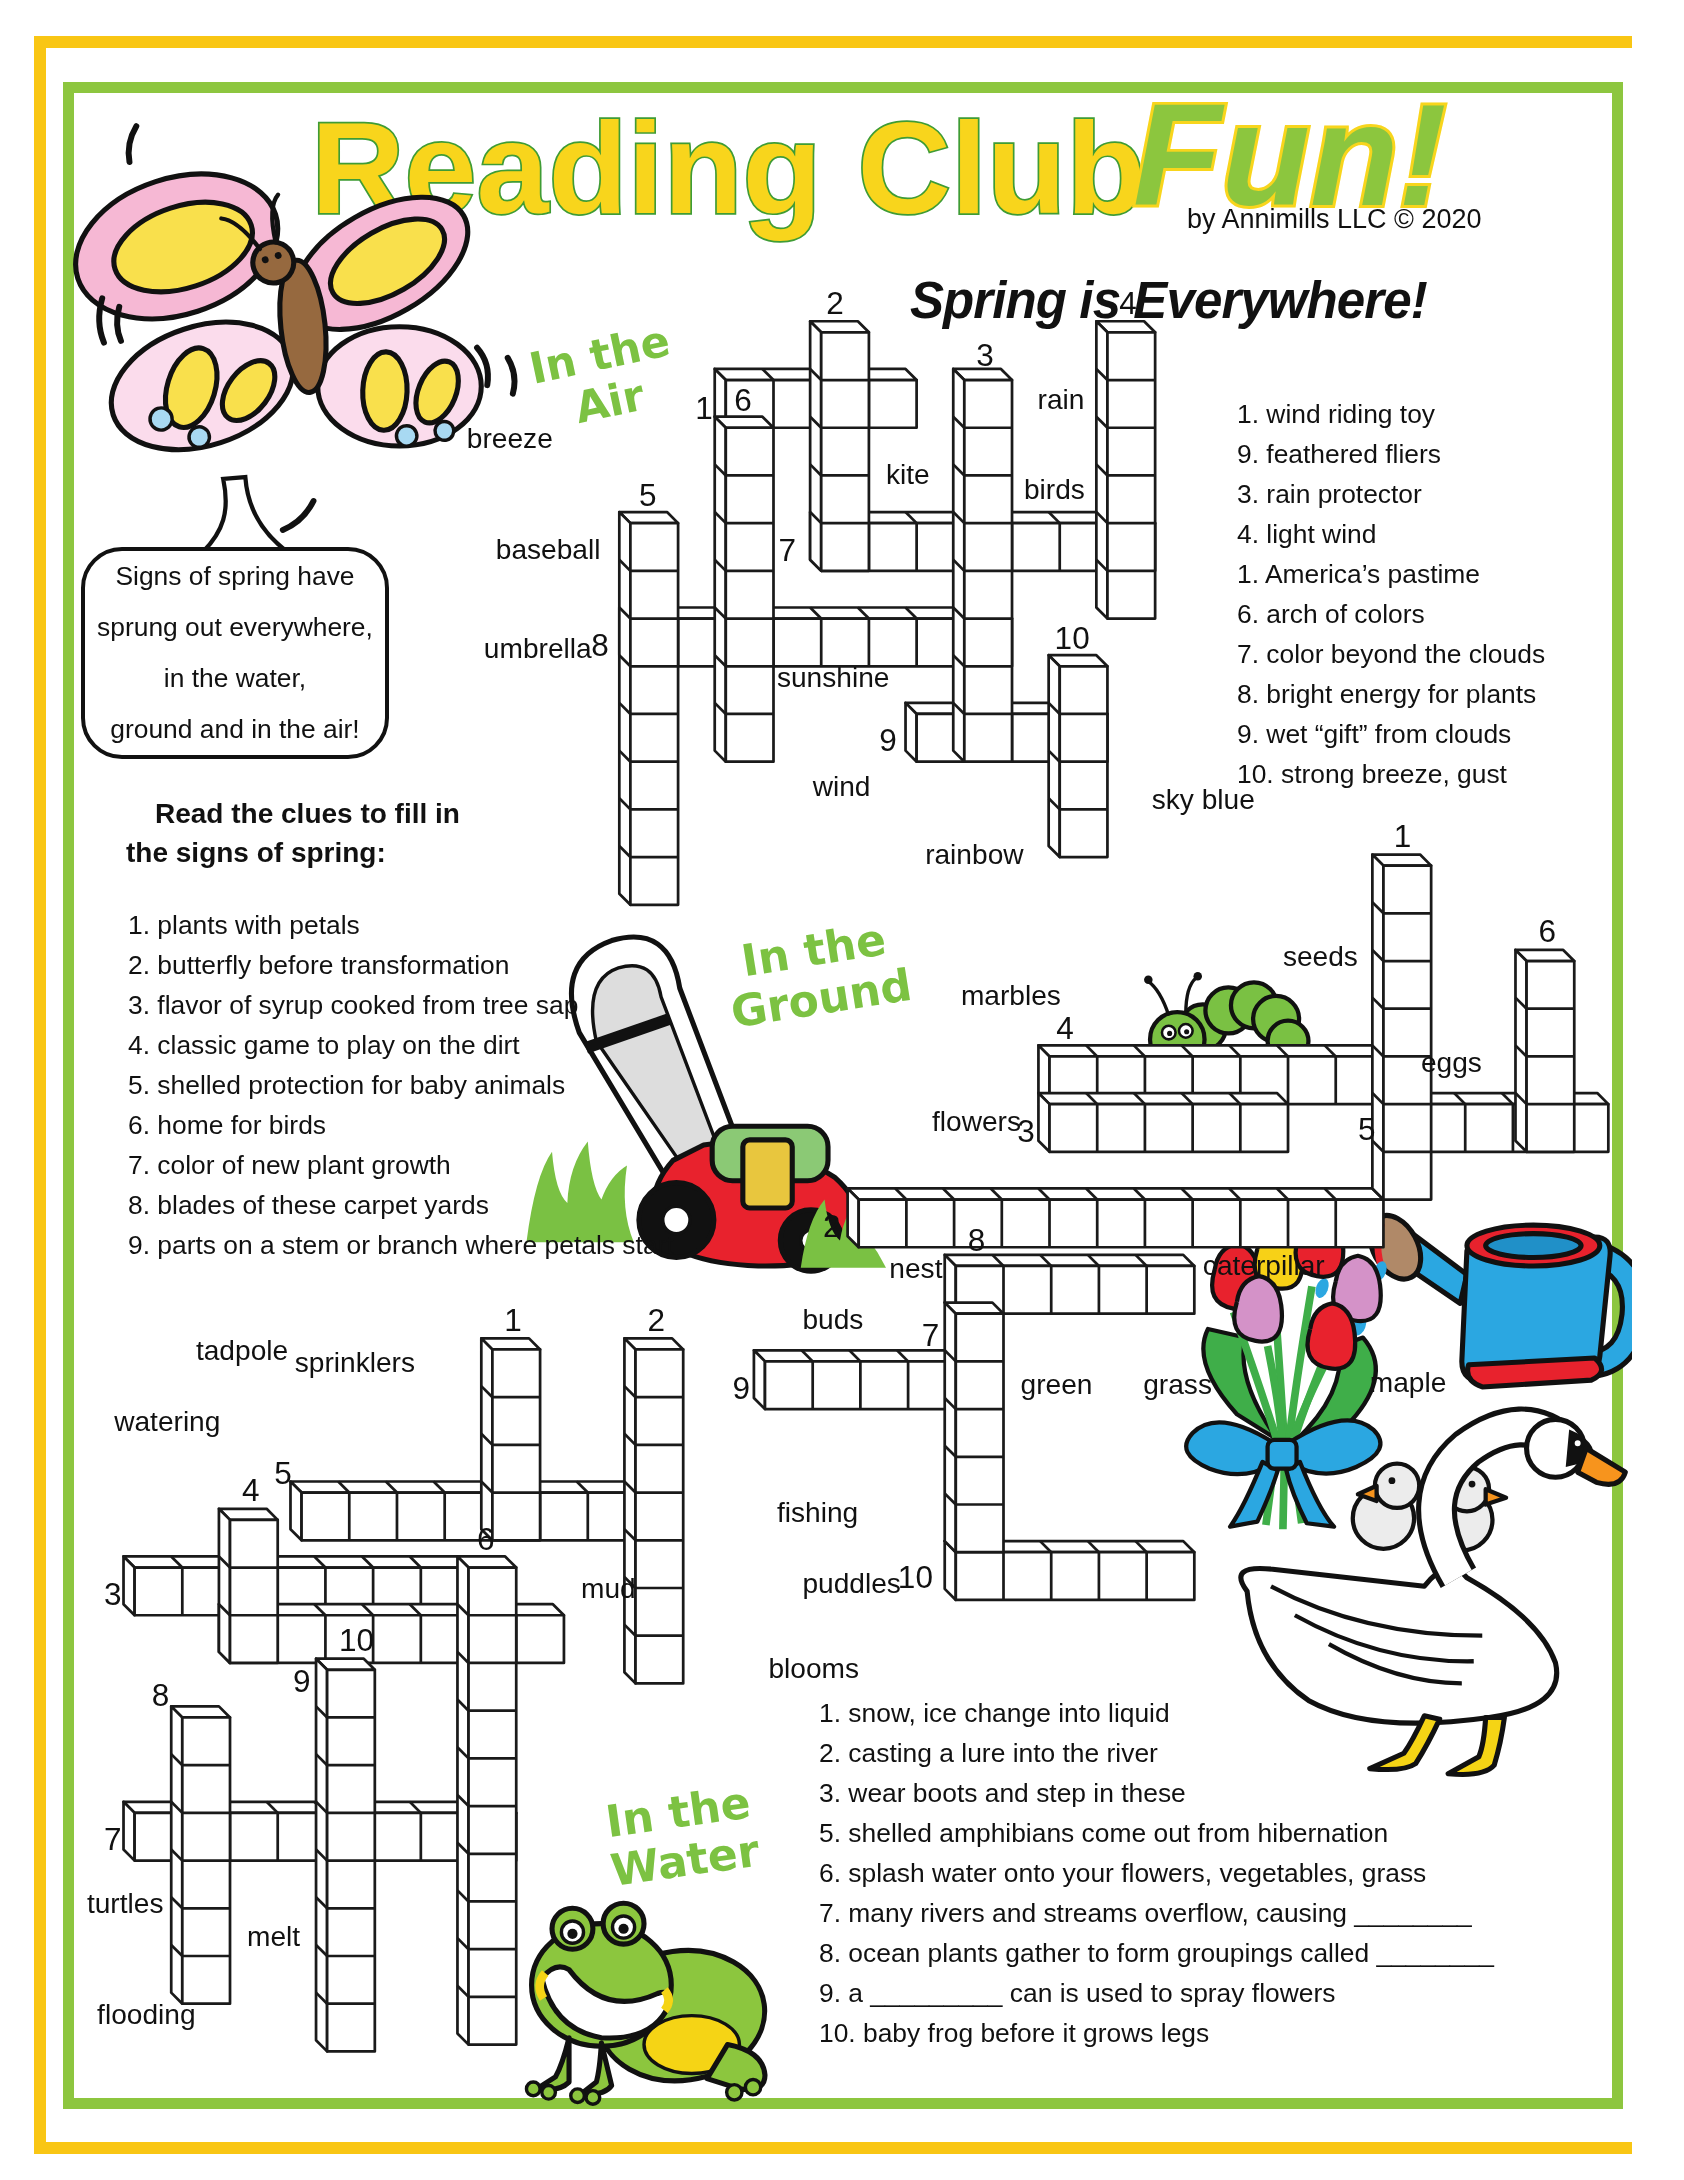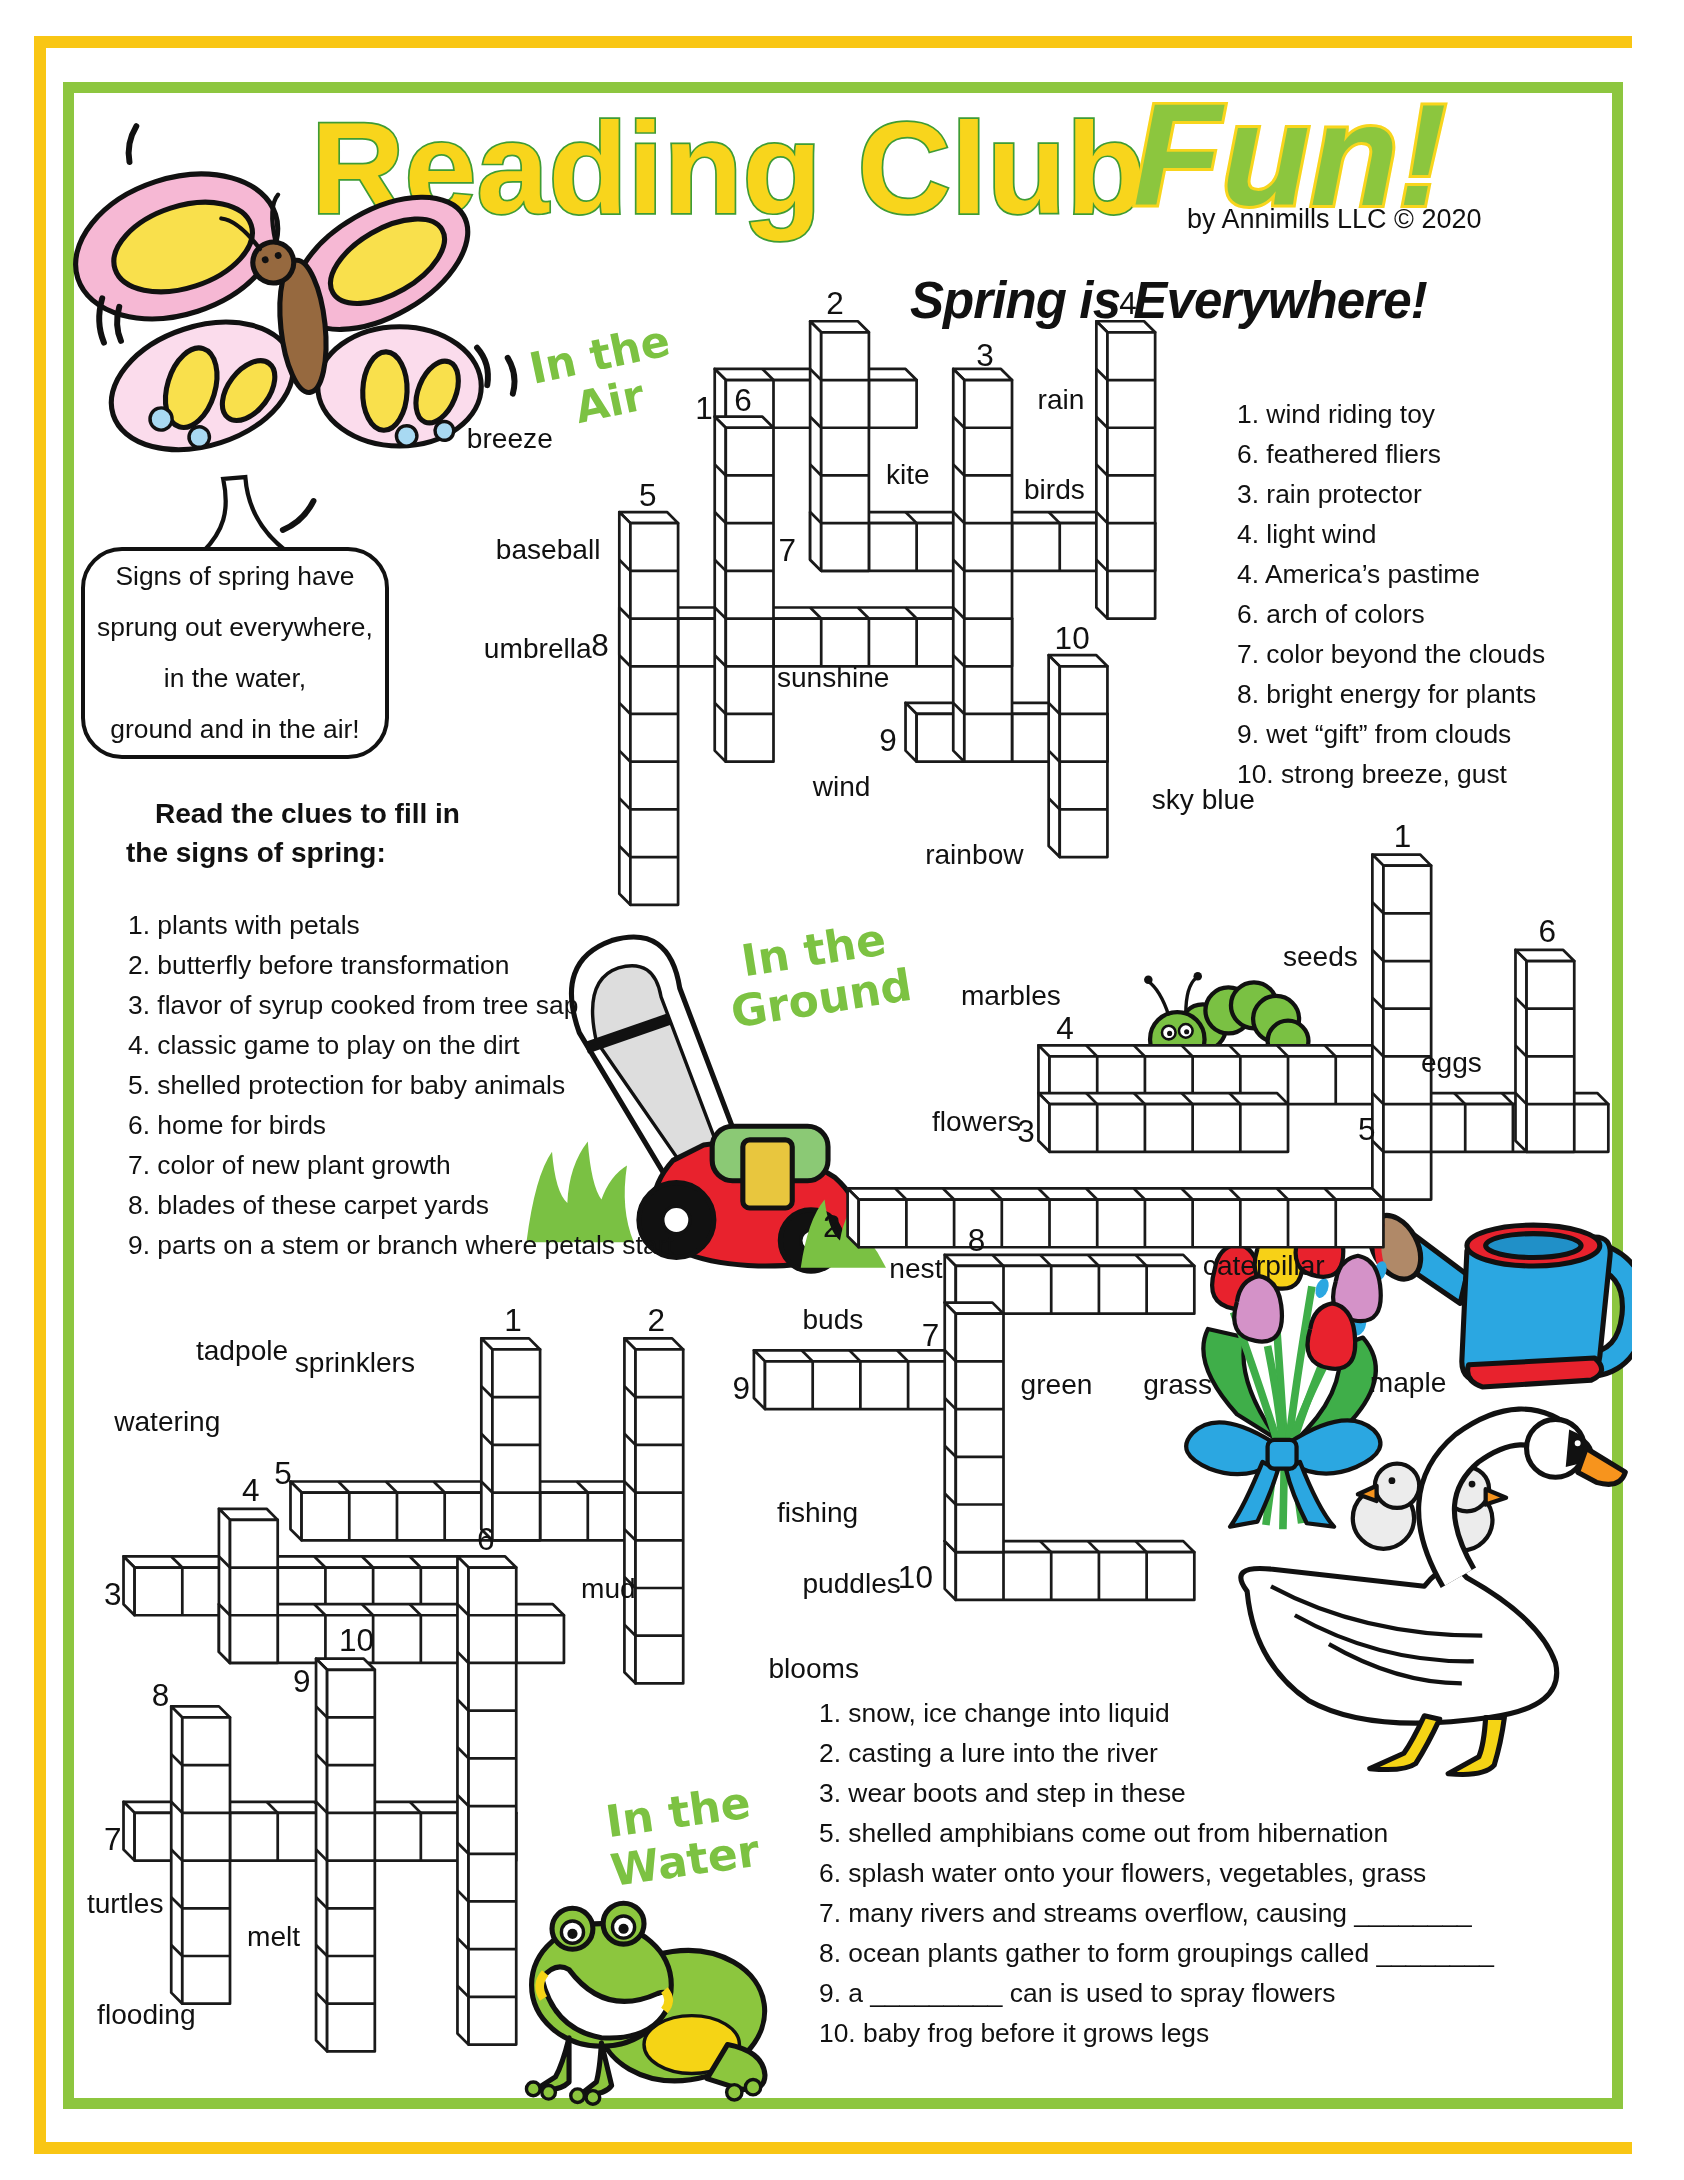--- a/index.html
+++ b/index.html
@@ -756,24 +756,24 @@
     <div>the signs of spring:</div>
   </div>
 
   <div id="html-layer">
       <div class="sec-title" style="left: 511px; top: 330px; width: 187px; font-size: 43px; color: rgb(124, 194, 66); transform: rotate(-12deg);">
         <div>In the</div>
         <div>Air</div>
       </div>
       <div class="clues" style="left: 1237px; top: 394px; line-height: 40px;">
         <div>1. wind riding toy</div>
-        <div>6. feathered fliers</div>
+        <div>9. feathered fliers</div>
         <div>3. rain protector</div>
         <div>4. light wind</div>
-        <div>4. America’s pastime</div>
+        <div>1. America’s pastime</div>
         <div>6. arch of colors</div>
         <div>7. color beyond the clouds</div>
         <div>8. bright energy for plants</div>
         <div>9. wet “gift” from clouds</div>
         <div>10. strong breeze, gust</div>
       </div>
       <div class="sec-title" style="left: 698px; top: 925px; width: 239px; font-size: 44px; color: rgb(124, 194, 66); transform: rotate(-9deg);">
         <div>In the</div>
         <div>Ground</div>
       </div>

